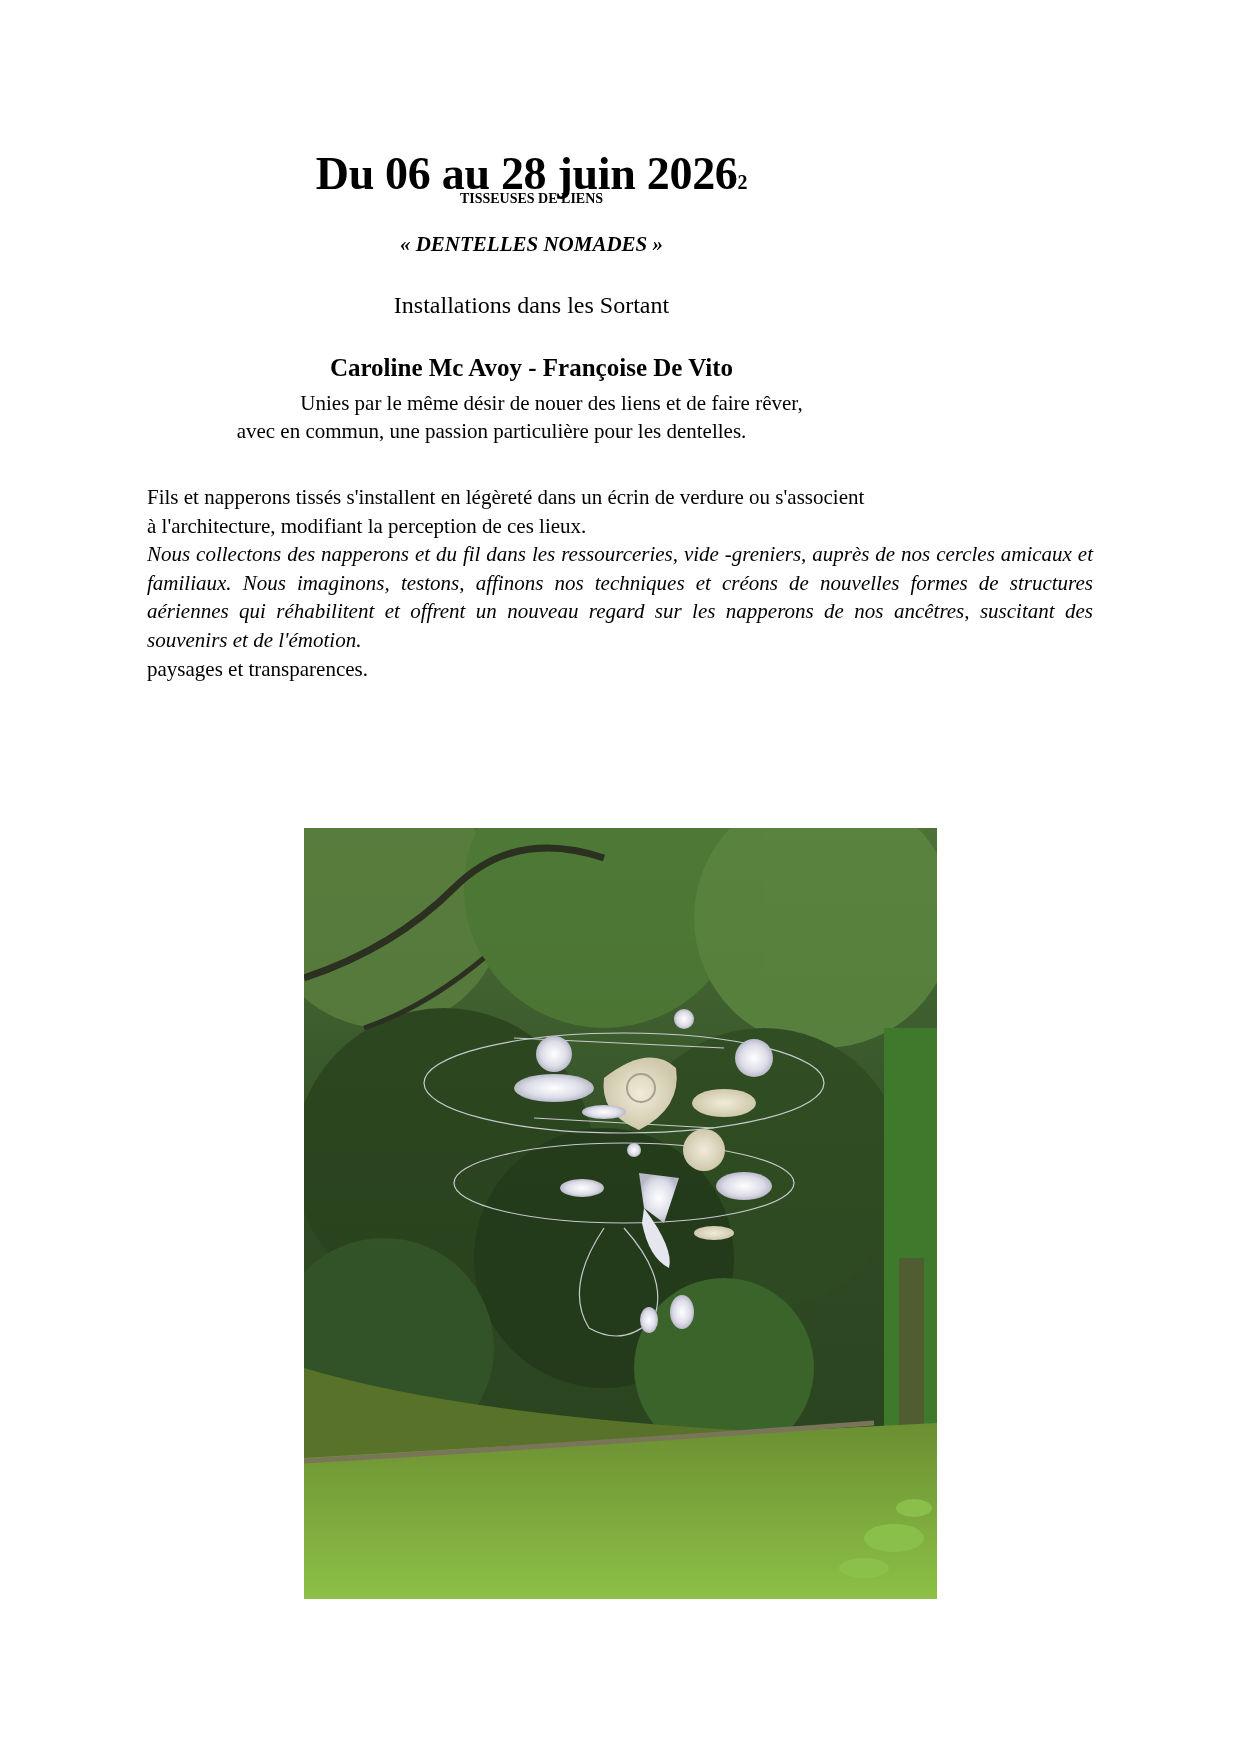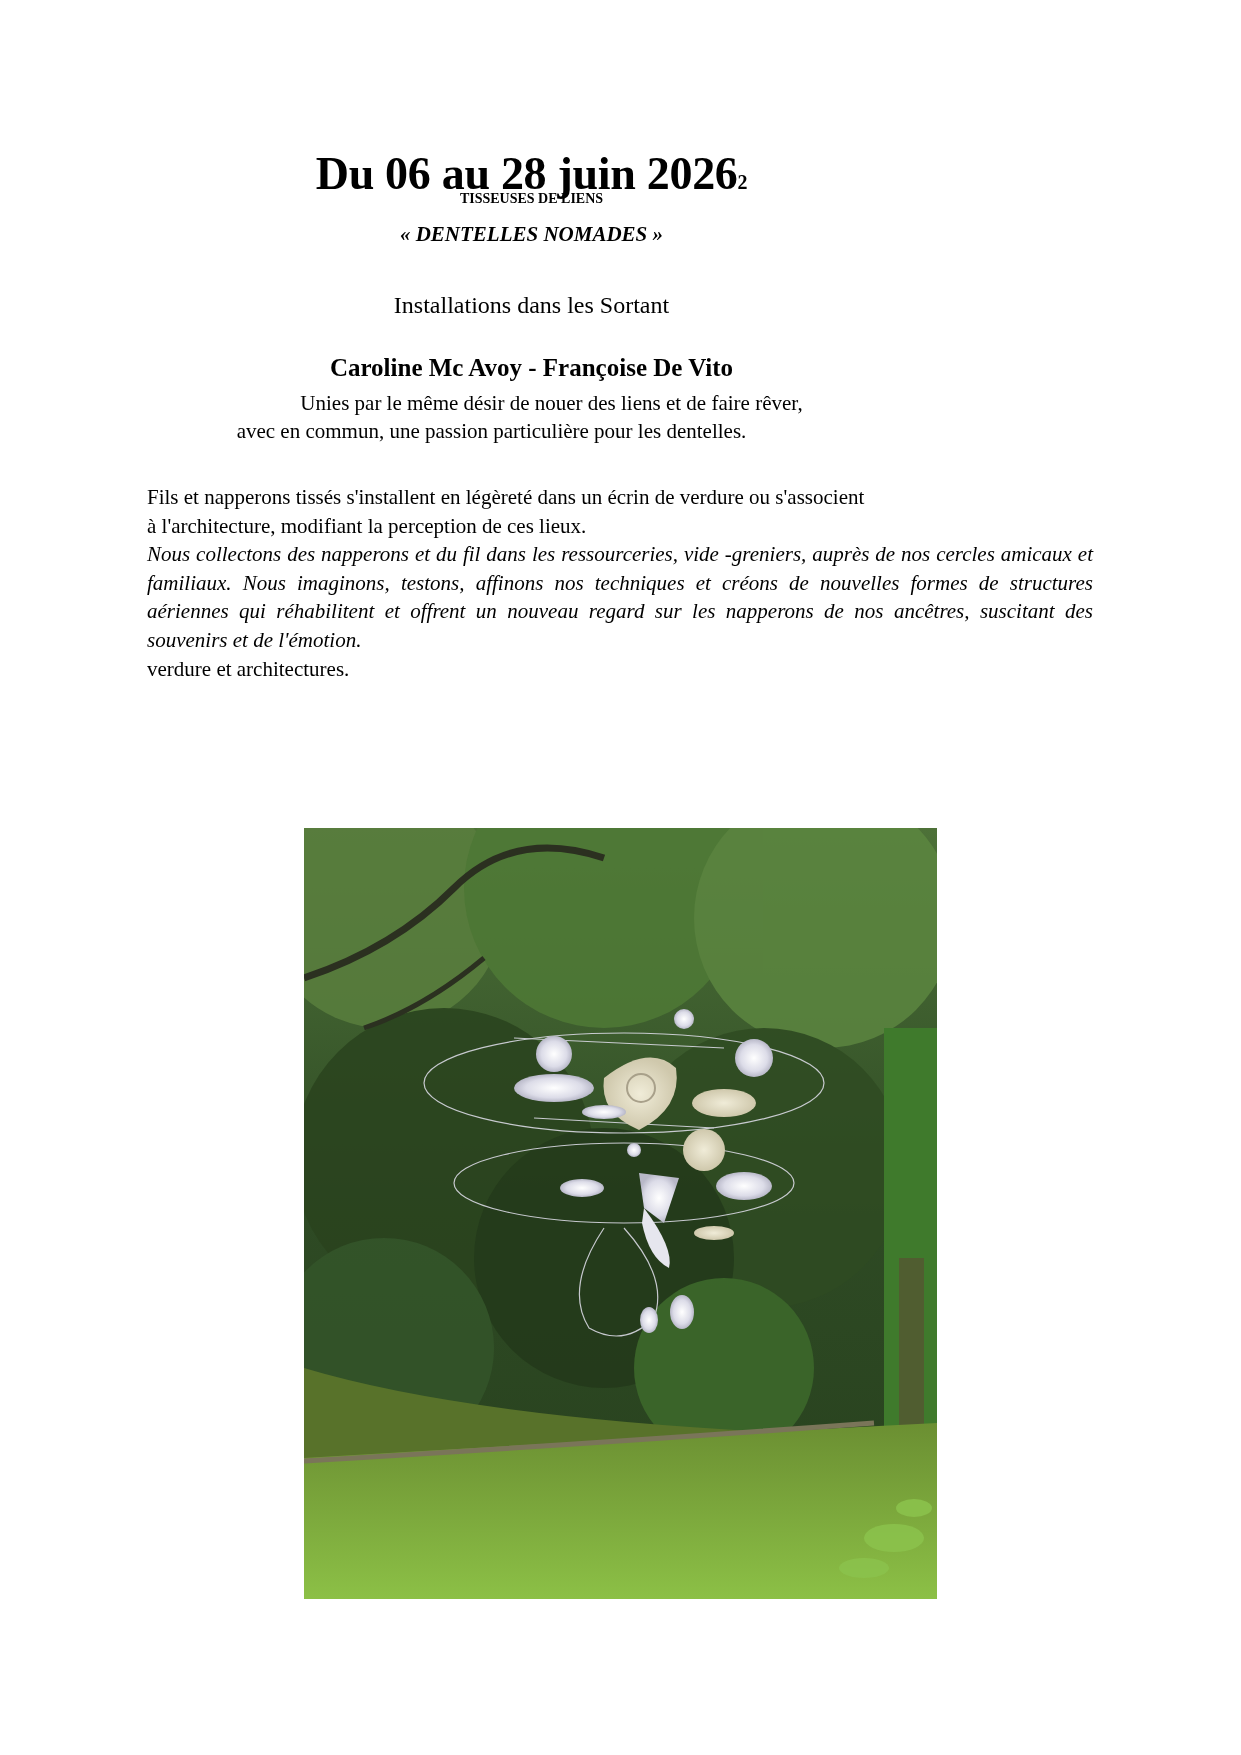--- a/index.html
+++ b/index.html
@@ -4,21 +4,21 @@
   <style>
     html, body { margin: 0; padding: 0; background: #ffffff; }
     body {
       width: 1241px; height: 1755px; position: relative; overflow: hidden;
       font-family: "Liberation Serif", "DejaVu Serif", serif; color: #000;
     }
     .center { position: absolute; left: 0; width: 1047px; text-align: center; white-space: nowrap; padding-left: 8px; }
     .title { top: 148px; font-size: 46px; font-weight: bold; line-height: 52px; letter-spacing: -0.3px; }
     .title sub { font-size: 20px; vertical-align: baseline; position: relative; top: 0; }
     .subtitle { top: 186px; font-size: 14px; font-weight: bold; line-height: 26px; }
-    .quote { top: 221px; font-size: 21px; font-weight: bold; font-style: italic; line-height: 26px; }
+    .quote { top: 231px; font-size: 21px; font-weight: bold; font-style: italic; line-height: 26px; }
     .install { top: 290px; font-size: 24px; line-height: 30px; }
     .artists { top: 349px; font-size: 25px; font-weight: bold; line-height: 38px; }
     .tag1 { top: 389px; font-size: 21px; line-height: 28px; left: 20px; }
     .tag2 { top: 417px; font-size: 21px; line-height: 28px; left: -40px; }
     .body {
       position: absolute; left: 147px; top: 483px; width: 946px;
       font-size: 21px; line-height: 28.6px;
     }
     .body p { margin: 0; }
     .justify { text-align: justify; }
@@ -36,21 +36,21 @@
 <div class="center quote">« DENTELLES NOMADES »</div>
 <div class="center install">Installations dans les Sortant</div>
 <div class="center artists">Caroline Mc Avoy - Françoise De Vito</div>
 <div class="center tag1">Unies par le même désir de nouer des liens et de faire rêver,</div>
 <div class="center tag2">avec en commun, une passion particulière pour les dentelles.</div>
 
 <div class="body">
   <p>Fils et napperons tissés s'installent en légèreté dans un écrin de verdure ou s'associent</p>
   <p>à l'architecture, modifiant la perception de ces lieux.</p>
   <p class="justify it">Nous collectons des napperons et du fil dans les ressourceries, vide -greniers, auprès de nos cercles amicaux et familiaux. Nous imaginons, testons, affinons nos techniques et créons de nouvelles formes de structures aériennes qui réhabilitent et offrent un nouveau regard sur les napperons de nos ancêtres, suscitant des souvenirs et de l'émotion.</p>
-  <p>verdure et architectures.</p>
+  <p>paysages et transparences.</p>
 </div>
 
 <div class="photo">
   <svg width="633" height="771" viewBox="0 0 633 771" xmlns="http://www.w3.org/2000/svg">
     <defs>
       <linearGradient id="sky" x1="0" y1="0" x2="0" y2="1">
         <stop offset="0" stop-color="#4d7138"></stop>
         <stop offset="0.5" stop-color="#2e4a24"></stop>
         <stop offset="1" stop-color="#27401d"></stop>
       </linearGradient>

